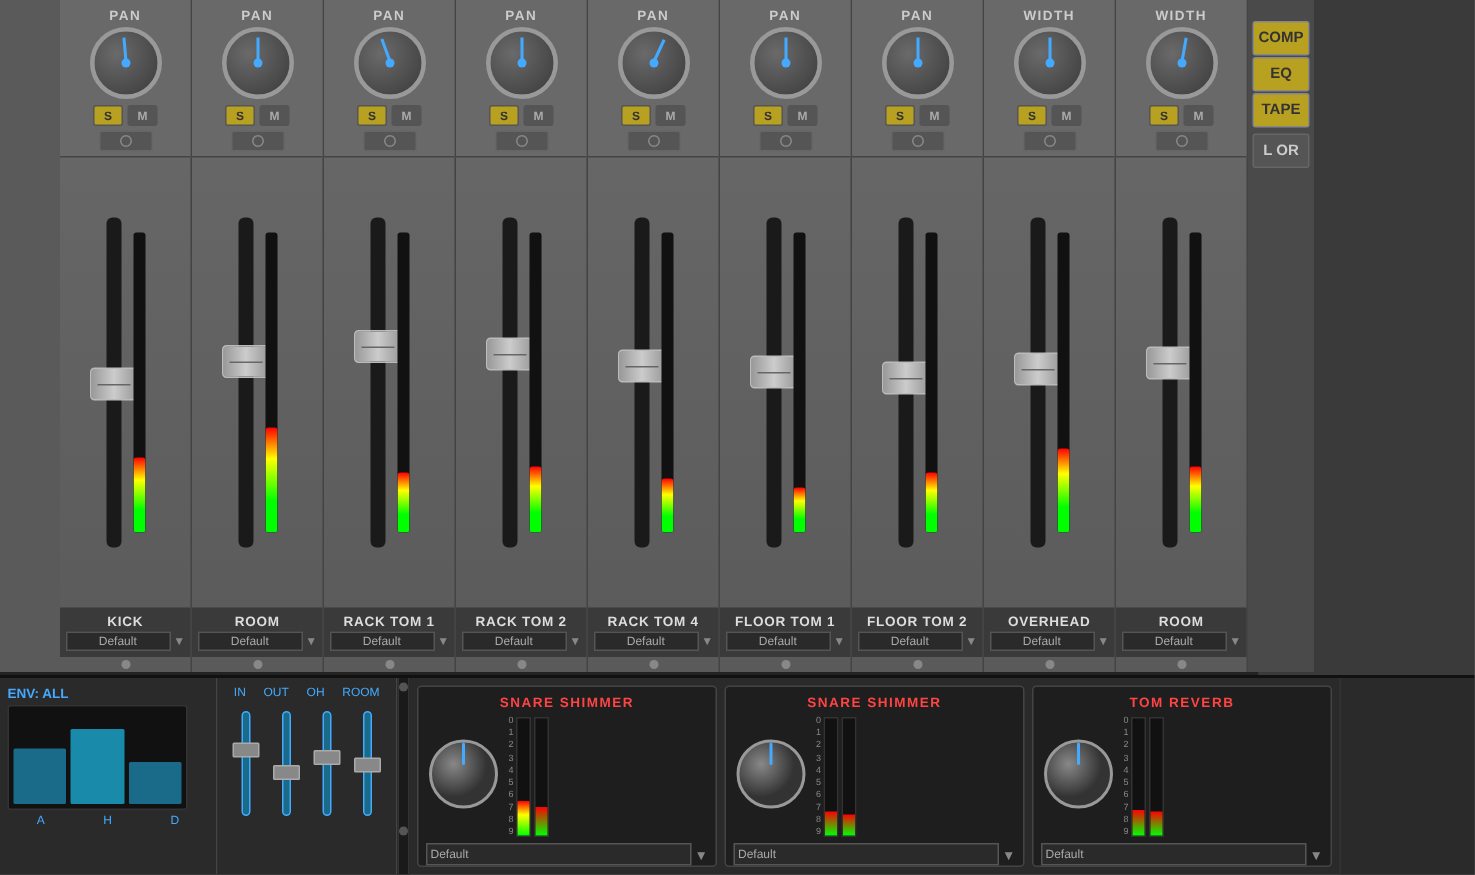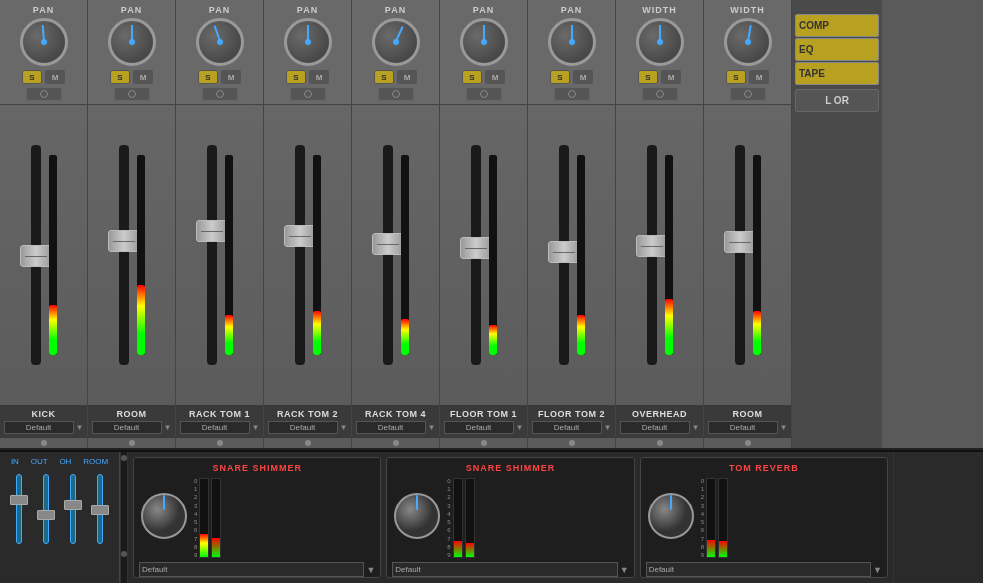--- a/index.html
+++ b/index.html
@@ -8,24 +8,25 @@
       height: 583px;
       background: #3a3a3a;
       font-family: Arial, sans-serif;
       overflow: hidden;
       user-select: none;
     }
 
     
     .mixer-container {
       display: flex;
-      width: 983px;
+      width: 839px;
       height: 450px;
       background: #5a5a5a;
       border-bottom: 2px solid #222;
+      padding-left: 40px;
     }
 
     .channel-strip {
       display: flex;
       flex-direction: column;
       align-items: center;
       border-right: 1px solid #444;
       background: linear-gradient(180deg, #6a6a6a 0%, #5a5a5a 100%);
       position: relative;
       flex: 1;
@@ -383,20 +384,21 @@
       flex-direction: column;
       gap: 1px;
       padding: 3px;
     }
 
     .right-btn {
       background: #b8a020;
       color: #333;
       font-size: 10px;
       font-weight: bold;
+      text-align: center;
       padding: 5px 3px;
       border: 1px solid #888;
       cursor: pointer;
       border-radius: 2px;
     }
 
     .lor-btn {
       background: #555;
       color: #ccc;
       font-size: 10px;
@@ -805,20 +807,35 @@
     <div class="right-btn">COMP</div>
     <div class="right-btn">EQ</div>
     <div class="right-btn">TAPE</div>
     <div class="lor-btn">L OR</div>
   </div>
 
 </div>
 
 <div class="bottom-panel">
 
+  <div class="env-panel">
+    <div class="env-label">ENV: ALL</div>
+    <div class="env-display">
+      <div class="env-bars">
+        <div class="env-bar" style="height:60%;"></div>
+        <div class="env-bar" style="height:80%;background:#1a8aaa;"></div>
+        <div class="env-bar" style="height:45%;"></div>
+      </div>
+    </div>
+    <div class="env-labels">
+      <span class="env-marker">A</span>
+      <span class="env-marker">H</span>
+      <span class="env-marker">D</span>
+    </div>
+  </div>
 
   <div class="routing-panel">
     <div class="routing-labels">
       <span class="routing-label">IN</span>
       <span class="routing-label">OUT</span>
       <span class="routing-label">OH</span>
       <span class="routing-label">ROOM</span>
     </div>
     <div class="routing-faders">
       <div class="routing-fader">

